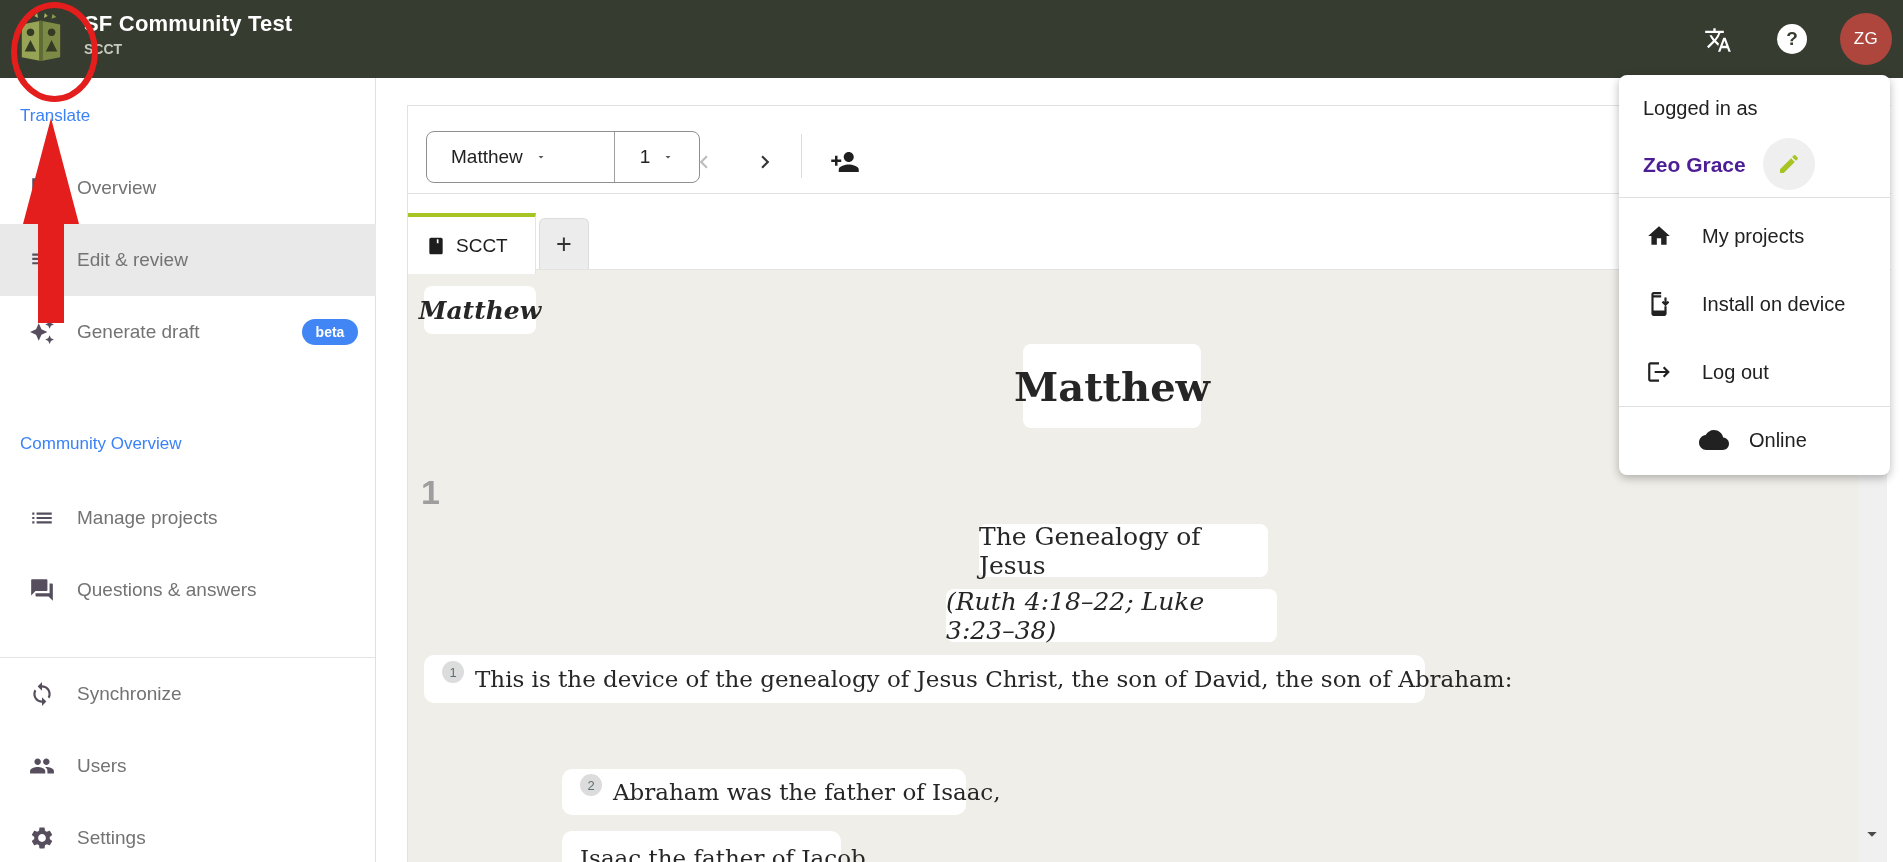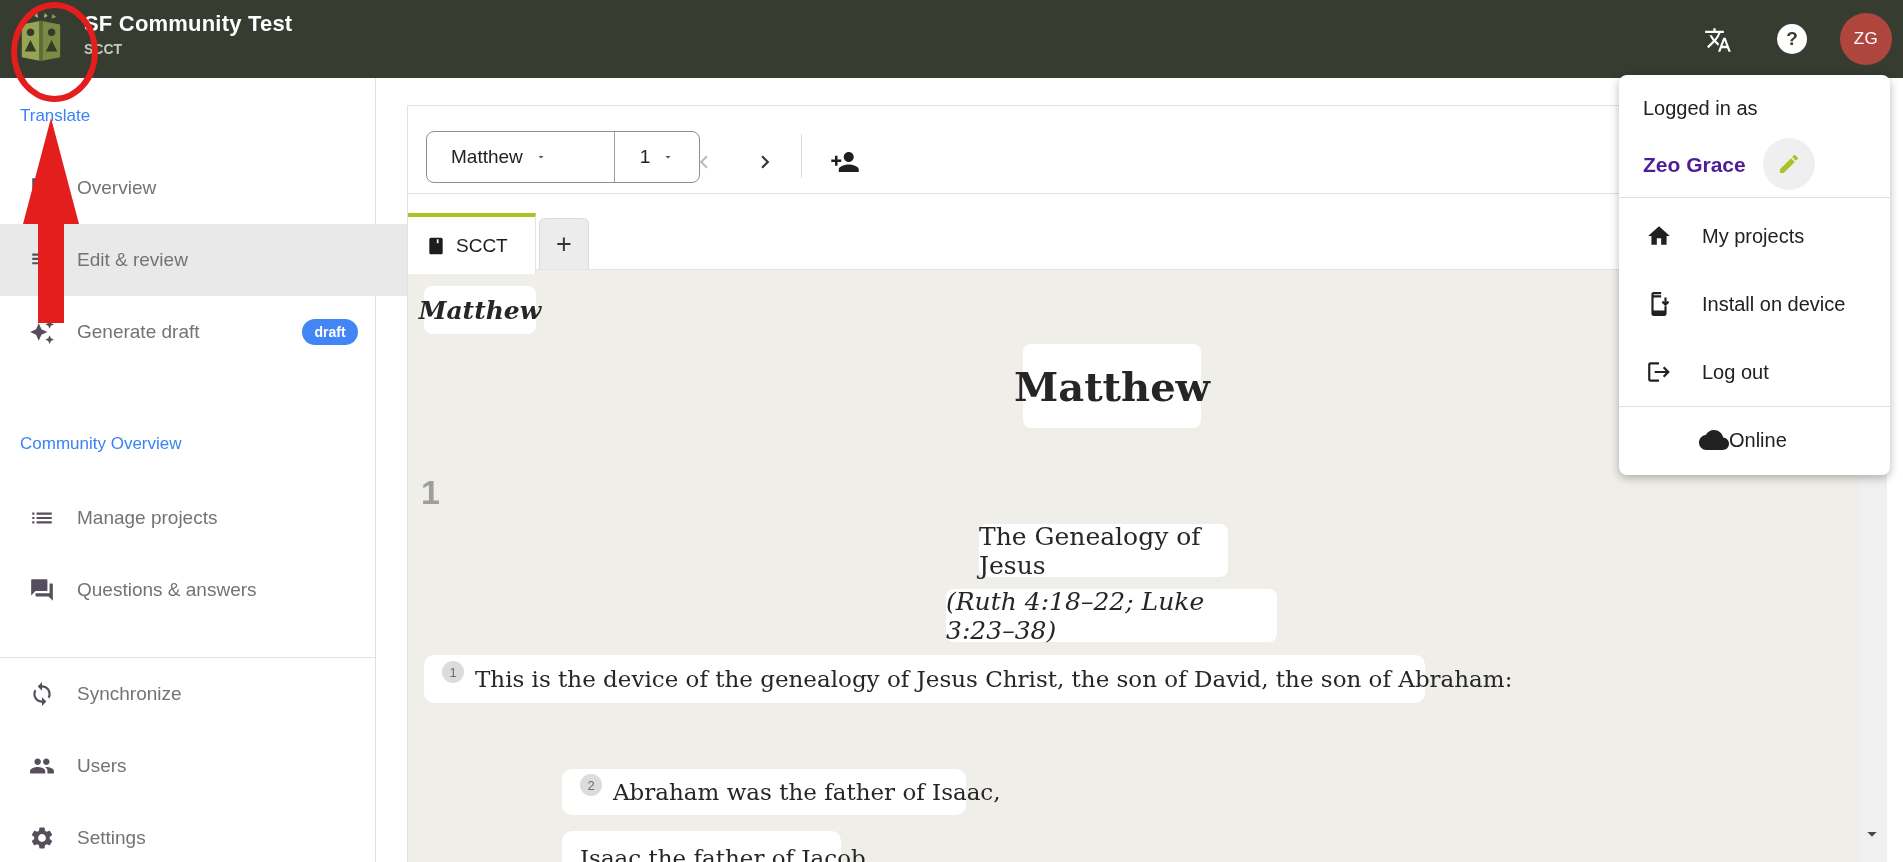--- a/index.html
+++ b/index.html
@@ -16,21 +16,21 @@
             background:#fff;color:#363c30;font-weight:bold;font-size:19px;display:flex;
             align-items:center;justify-content:center;cursor:pointer;}
   #avatar{position:absolute;left:1840px;top:13px;width:52px;height:52px;border-radius:50%;
           background:#af463e;color:#fff;font-size:17px;display:flex;align-items:center;
           justify-content:center;letter-spacing:.5px;cursor:pointer;}
   
   #sidebar{position:absolute;left:0;top:78px;width:375px;height:784px;background:#fff;
            border-right:1px solid #e0e0e0;}
   .sec-header{position:absolute;left:20px;height:24px;font-size:17px;color:#3b82f6;}
   .nav-row{position:absolute;left:0;width:376px;height:72px;display:flex;align-items:center;cursor:pointer;}
-  .nav-row.selected{background:#e9e9e9;padding-left:44px;}
+  .nav-row.selected{background:#e9e9e9;}
   .nav-icon{position:absolute;left:29px;width:26px;height:26px;color:#564e5c;}
   .nav-label{position:absolute;left:77px;font-size:19px;font-weight:normal;color:#737373;}
   .badge-beta{position:absolute;left:302px;width:56px;height:26px;border-radius:13px;background:#4285f4;
               color:#fff;font-size:14px;font-weight:bold;display:flex;align-items:center;justify-content:center;}
   .side-divider{position:absolute;left:0;width:375px;height:1px;background:#e4e4e4;}
   
   #main-panel{position:absolute;left:407px;top:105px;width:1483px;height:757px;
               border-left:1px solid #e2e2e2;border-top:1px solid #e2e2e2;background:#fff;}
   #toolbar{position:absolute;left:0;top:0;width:1483px;height:87px;border-bottom:1px solid #e2e2e2;}
   #bookchap{position:absolute;left:18px;top:25px;height:50px;border:1px solid #8f8f8f;border-radius:8px;
@@ -57,21 +57,21 @@
   
   #editor{position:absolute;left:0;top:164px;width:1451px;height:593px;background:#f0eee8;overflow:hidden;
           font-family:"DejaVu Serif",serif;color:#262626;}
   .chip{position:absolute;background:#fff;border-radius:8px;display:flex;align-items:center;}
   #chip-booklabel{left:16px;top:16px;width:112px;height:48px;justify-content:center;
                   font-style:italic;font-weight:bold;font-size:25px;}
   #card-heading{left:615px;top:74px;width:178px;height:84px;justify-content:center;
                 font-weight:bold;font-size:40px;}
   #chapter-num{position:absolute;left:13px;top:203px;font-family:"Liberation Sans",sans-serif;
                font-size:34px;font-weight:bold;color:#9e9e9e;}
-  #chip-section{left:571px;top:254px;width:249px;height:53px;justify-content:center;font-size:25px;}
+  #chip-section{left:571px;top:254px;width:289px;height:53px;justify-content:center;font-size:25px;}
   #chip-ref{left:538px;top:319px;width:331px;height:53px;justify-content:center;font-style:italic;font-size:25px;}
   .verse-chip{border-radius:10px;padding:0 18px;box-sizing:border-box;}
   #verse-1{left:16px;top:385px;width:1001px;height:48px;}
   #verse-2{left:154px;top:499px;width:404px;height:46px;}
   #verse-3{left:154px;top:561px;width:279px;height:60px;align-items:flex-start;padding-top:14px;}
   .vnum{width:22px;height:22px;min-width:22px;border-radius:50%;background:#dcdcdc;color:#5d6f78;
         font-family:"Liberation Sans",sans-serif;font-size:13px;display:flex;align-items:center;
         justify-content:center;margin-right:11px;position:relative;top:-7px;}
   .vtext{font-size:23px;white-space:nowrap;}
   
@@ -84,21 +84,21 @@
   #menu-username{position:absolute;left:24px;top:78px;font-size:21px;font-weight:bold;color:#4c1d95;}
   #edit-name-btn{position:absolute;left:144px;top:63px;width:52px;height:52px;border-radius:50%;
                  background:#efefef;display:flex;align-items:center;justify-content:center;cursor:pointer;}
   #edit-name-btn svg{width:24px;height:24px;color:#a6c424;}
   .menu-divider{position:absolute;left:0;width:271px;height:1px;background:#e0e0e0;}
   .menu-item{position:absolute;left:0;width:271px;height:68px;display:flex;align-items:center;cursor:pointer;}
   .menu-item svg{width:26px;height:26px;color:#212121;margin-left:27px;}
   .menu-item .mlabel{font-size:20px;color:#212121;margin-left:30px;}
   #menu-online{position:absolute;left:0;top:340px;width:271px;height:50px;display:flex;align-items:center;}
   #menu-online svg{width:30px;height:30px;color:#212121;margin-left:80px;}
-  #menu-online .mlabel{font-size:20px;color:#212121;}
+  #menu-online .mlabel{font-size:20px;color:#212121;margin-left:20px;}
   
   #ann-circle{position:absolute;left:11px;top:2px;width:87px;height:100px;border:6px solid #e41d1d;
               border-radius:50%;box-sizing:border-box;z-index:30;pointer-events:none;}
   #ann-arrow{position:absolute;left:0;top:0;width:120px;height:340px;z-index:30;pointer-events:none;}
 </style>
 </head>
 <body>
 
 <div id="app">
 
@@ -144,21 +144,21 @@
         <path d="M3 10h11v2H3v-2zm0-4h11v2H3V6zm0 8h7v2H3v-2zm12.01.13l-5.3 5.3V22h2.12l5.3-5.3-2.12-2.12zm.71-.71l2.12 2.12.71-.71c.39-.39.39-1.02 0-1.41l-.71-.71c-.39-.39-1.02-.39-1.41 0l-.71.71z"></path>
         </svg>
       <span class="nav-label">Edit &amp; review</span>
     </div>
 
     <div class="nav-row" style="top:218px">
       <svg class="nav-icon" viewBox="0 0 24 24" fill="currentColor">
         <path d="M19 9l1.25-2.75L23 5l-2.75-1.25L19 1l-1.25 2.75L15 5l2.75 1.25L19 9zm-7.5.5L9 4 6.5 9.5 1 12l5.5 2.5L9 20l2.5-5.5L17 12l-5.5-2.5zM19 15l-1.25 2.75L15 19l2.75 1.25L19 23l1.25-2.75L23 19l-2.75-1.25L19 15z"></path>
         </svg>
       <span class="nav-label">Generate draft</span>
-      <span class="badge-beta">draft</span>
+      <span class="badge-beta">beta</span>
     </div>
 
     <div class="sec-header" style="top:356px">Community Overview</div>
 
     <div class="nav-row" style="top:404px">
       <svg class="nav-icon" viewBox="0 0 24 24" fill="currentColor">
         <path d="M3 13h2v-2H3v2zm0 4h2v-2H3v2zm0-8h2V7H3v2zm4 4h14v-2H7v2zm0 4h14v-2H7v2zM7 7v2h14V7H7z"></path>
         </svg>
       <span class="nav-label">Manage projects</span>
     </div>

